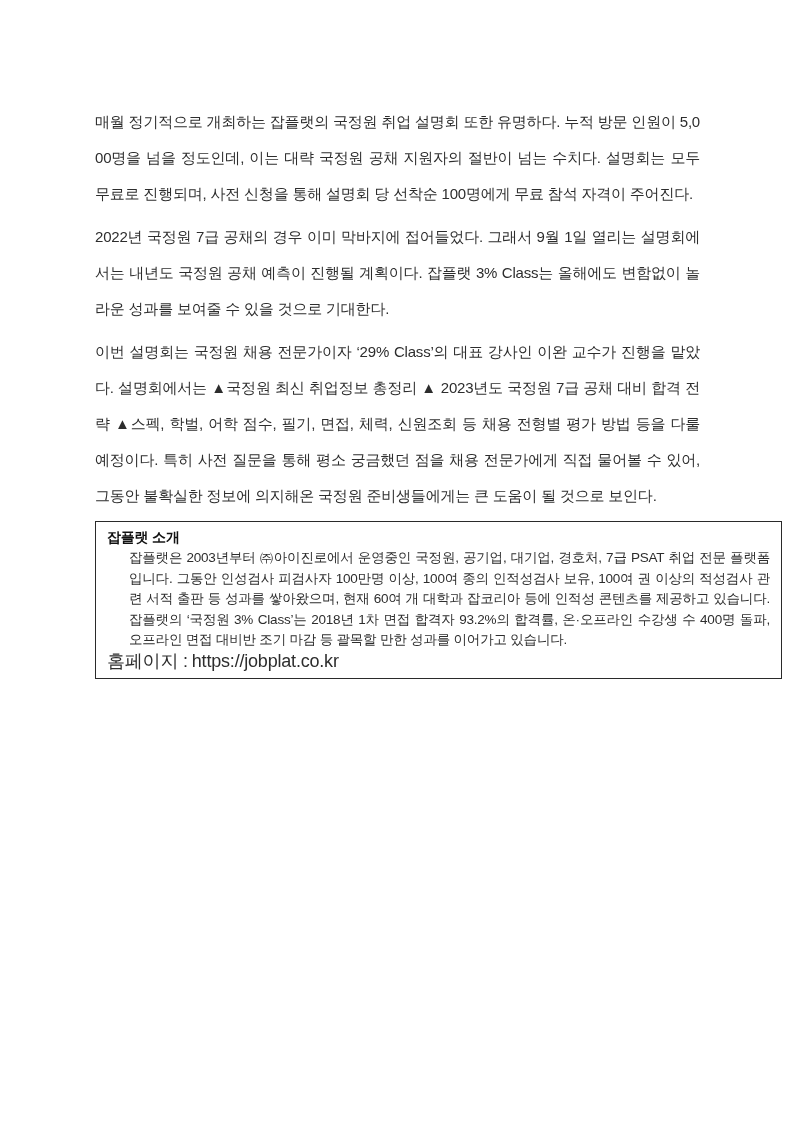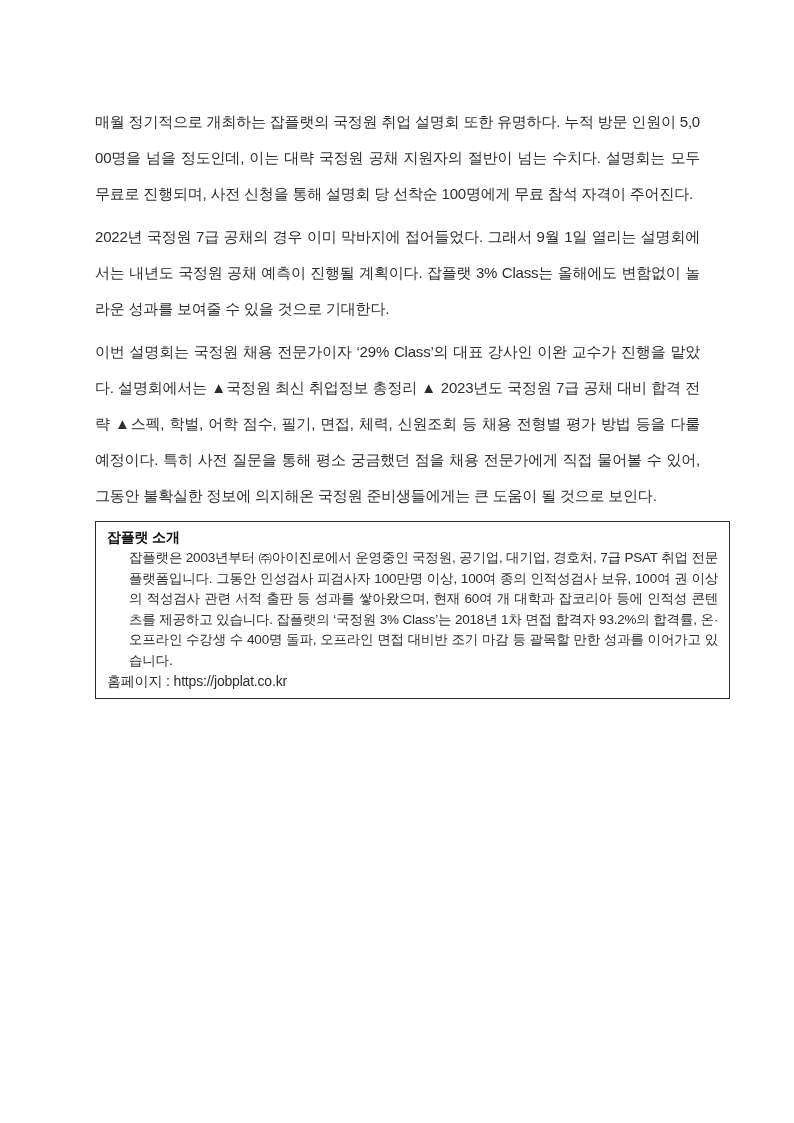--- a/index.html
+++ b/index.html
@@ -29,40 +29,40 @@
     text-align: justify;
     word-break: break-all;
     letter-spacing: -0.2px;
     color: #2d2d2d;
   }
   .info-box {
     margin-top: 6px;
     border: 1.5px solid #2a2a2a;
     padding: 5px 11px 6px 11px;
     box-sizing: border-box;
-    width: 635px;
+    width: 687px;
   }
   .info-box .box-title {
     font-size: 14px;
     line-height: 21px;
     font-weight: 700;
     color: #111111;
     letter-spacing: -0.2px;
   }
   .info-box .box-body {
     font-size: 13.5px;
     line-height: 20.5px;
     text-align: justify;
     word-break: break-all;
     letter-spacing: -0.2px;
     color: #2d2d2d;
     margin-left: 22px;
   }
   .info-box .box-homepage {
-    font-size: 14px;
+    font-size: 18px;
     line-height: 21px;
     letter-spacing: -0.2px;
     color: #2d2d2d;
   }
   .info-box .box-homepage .url {
     margin-left: 4px;
   }
 </style>
 </head>
 <body>

